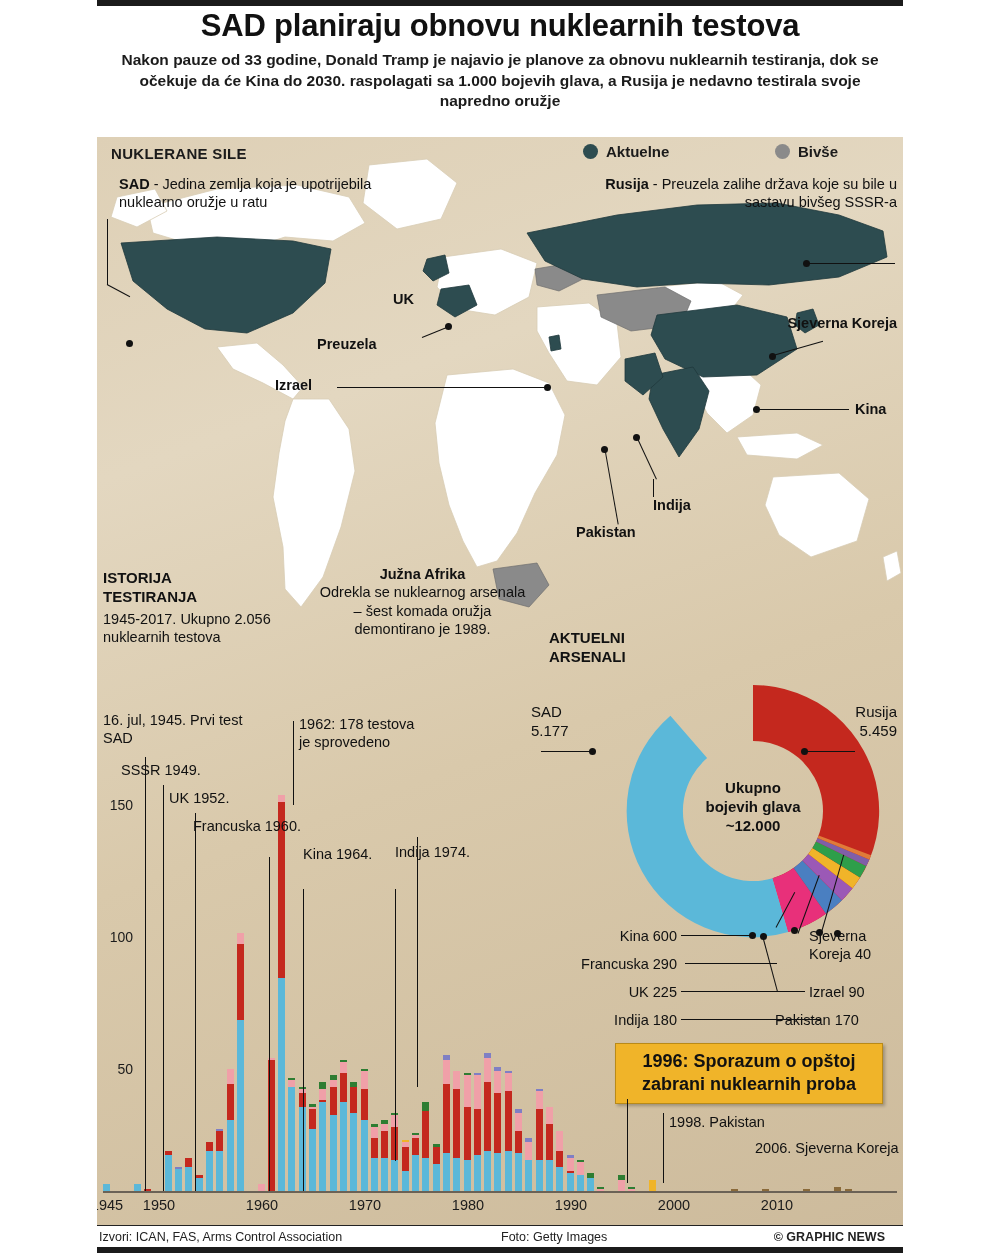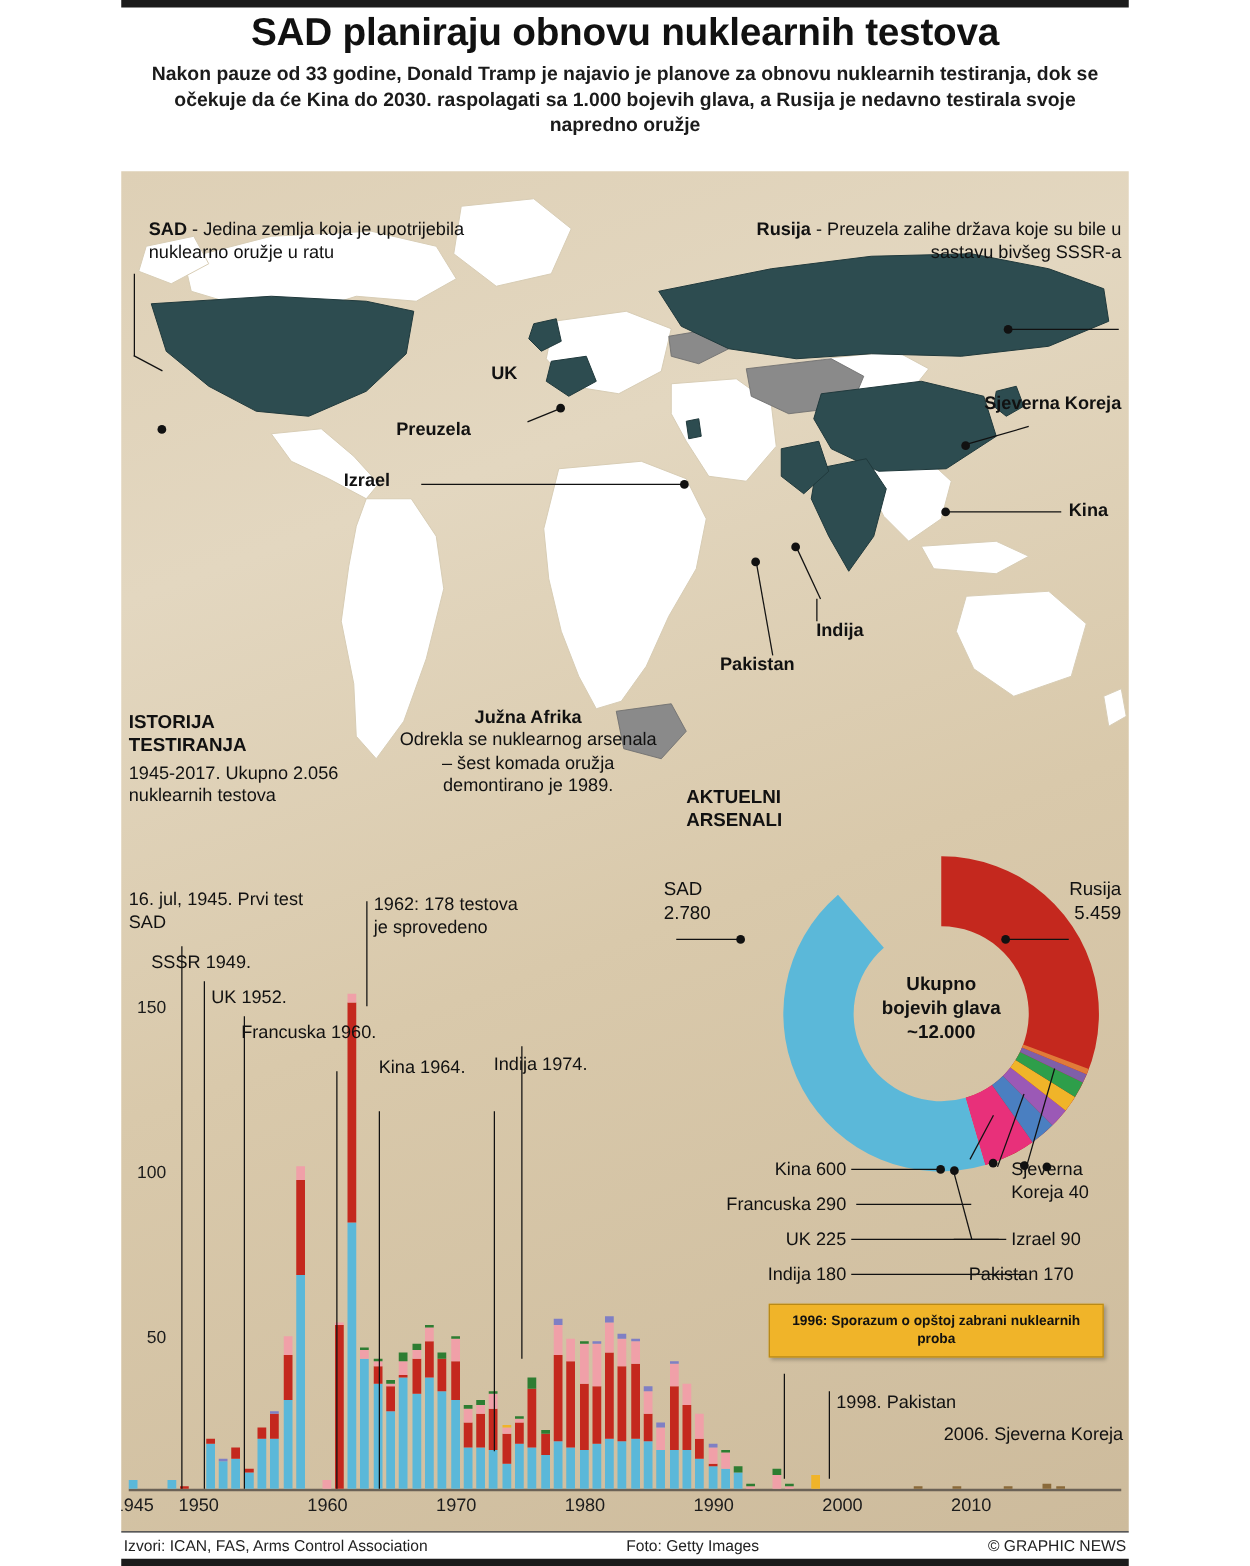--- a/index.html
+++ b/index.html
@@ -70,34 +70,34 @@
   
   .donut-center {
     position:absolute; text-align:center; font-size:15px; font-weight:bold; color:#111;
     line-height:1.25;
   }
 
   
   .box1996 {
     position:absolute; background:#f0b429; border:1px solid #b98a18;
     box-shadow:2px 2px 3px rgba(0,0,0,0.25);
-    padding:6px 10px; font-size:11px; font-weight:bold; color:#111; line-height:1.3;
+    padding:6px 10px; font-size:18px; font-weight:bold; color:#111; line-height:1.3;
     text-align:center;
   }
 
   
   .footer {
     position:absolute; left:97px; top:1225px; width:806px; height:22px;
     border-top:1px solid #222; background:#fff;
     font-size:12.5px; color:#222;
   }
   .footer span { position:absolute; top:4px; }
   .f-left { left:2px; }
   .f-mid { left:404px; }
-  .f-right { right:2px; font-weight:normal; }
+  .f-right { right:18px; font-weight:bold; }
   .bottombar { position:absolute; left:97px; top:1247px; width:806px; height:6px; background:#1b1b1b; }
 </style>
 </head>
 <body>
 
 <div id="page">
 
   <div class="topbar"></div>
 
   <div class="header">
@@ -159,20 +159,31 @@
           <path d="M556 238 L596 230 L612 254 L602 292 L582 320 L566 292 L552 262 Z"></path>
 
           <path d="M528 222 L558 216 L566 240 L546 258 L528 244 Z"></path>
 
           <path d="M700 176 L716 172 L722 188 L708 196 L698 188 Z"></path>
 
           <path d="M452 200 L462 198 L464 212 L454 214 Z"></path>
         </g>
       </svg>
 
+      <div class="legend-row">
+        <div class="lbl-nuclearne">NUKLERANE SILE</div>
+        <div class="leg-item" style="left:478px;">
+          <span class="leg-dot" style="background:#2d4c50;"></span>
+          <span class="leg-text">Aktuelne</span>
+        </div>
+        <div class="leg-item" style="left:670px;">
+          <span class="leg-dot" style="background:#8a8a8a;"></span>
+          <span class="leg-text">Bivše</span>
+        </div>
+      </div>
 
       <div class="annot" style="left:22px; top:38px; width:310px;">
         <b>SAD</b><span> - Jedina zemlja koja je upotrijebila nuklearno oružje u ratu</span>
       </div>
       <div class="leader" style="left:10px; top:82px; width:1px; height:66px;"></div>
       <div class="leader" style="left:10px; top:147px; width:26px; height:1px; transform:rotate(28deg); transform-origin:left center;"></div>
       <div class="dot" style="left:29px; top:203px;"></div>
 
       <div class="annot right" style="left:470px; top:38px; width:330px;">
         <b>Rusija</b><span> - Preuzela zalihe država koje su bile u sastavu bivšeg SSSR-a</span>
@@ -253,21 +264,21 @@
       </svg>
 
       <div class="donut-center" style="left:566px; top:642px; width:180px;">
         <div>Ukupno</div>
         <div>bojevih glava</div>
         <div>~12.000</div>
       </div>
 
       <div class="annot" style="left:434px; top:566px; width:110px; font-size:15px;">
         <div>SAD</div>
-        <div>2.780</div>
+        <div>5.177</div>
       </div>
       <div class="leader" style="left:444px; top:614px; width:50px; height:1px;"></div>
       <div class="dot" style="left:492px; top:611px;"></div>
 
       <div class="annot right" style="left:690px; top:566px; width:110px; font-size:15px;">
         <div>Rusija</div>
         <div>5.459</div>
       </div>
       <div class="leader" style="left:708px; top:614px; width:50px; height:1px;"></div>
       <div class="dot" style="left:704px; top:611px;"></div>

